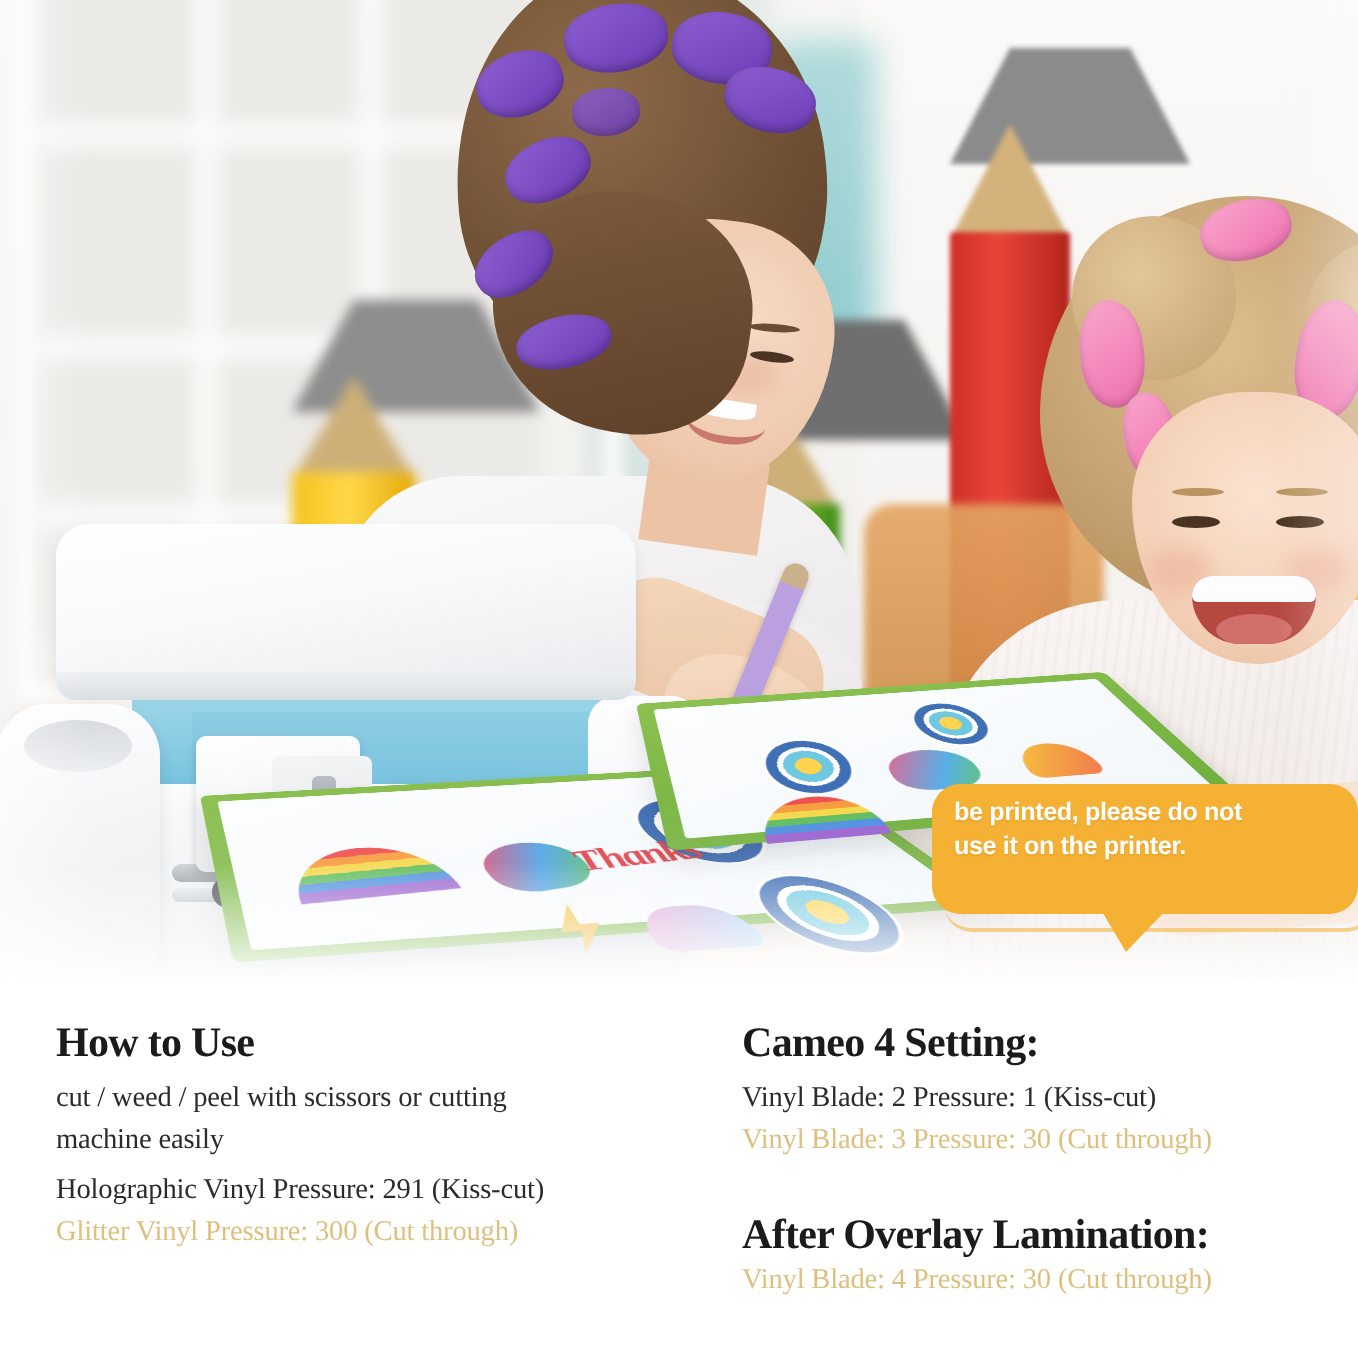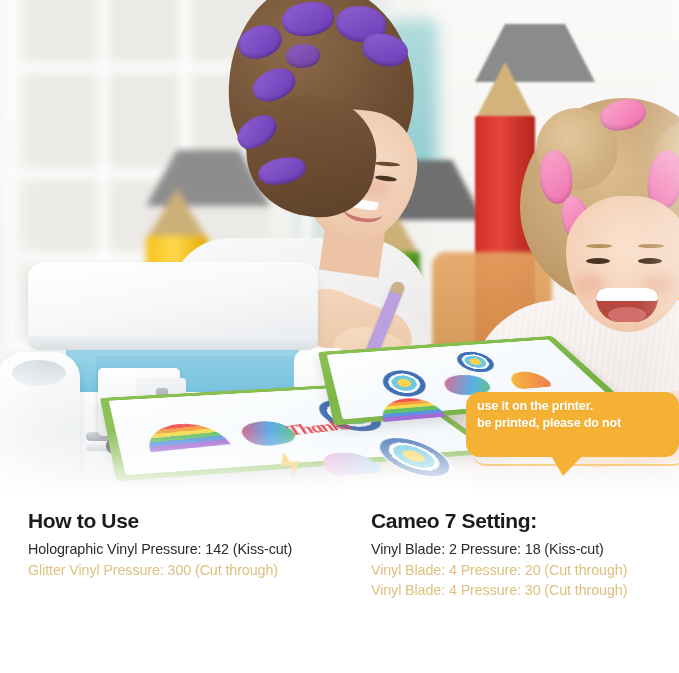--- a/index.html
+++ b/index.html
@@ -222,21 +222,21 @@
   .tip-tail{position:absolute;left:84px;top:62px;width:0;height:0;
     border-left:13px solid transparent;border-right:21px solid transparent;
     border-top:22px solid #f4b134;}
   .tip-shadow{position:absolute;left:6px;top:6px;width:213px;height:66px;
     border-radius:14px;border:2px solid rgba(244,177,52,.55);border-top:none;border-left:none;}
   .tip-text{position:absolute;left:11px;top:6px;width:196px;
     color:#ffffff;font-size:12.6px;font-weight:bold;line-height:17.3px;
     letter-spacing:-.2px;text-shadow:0 1px 1px rgba(170,110,10,.18);}
 
   
-  .panel{position:absolute;left:0;top:500px;width:679px;height:173px;background:#fff;}
+  .panel{position:absolute;left:0;top:500px;width:679px;height:173px;background:#fff;font-family:Liberation Serif, serif;}
 
   .col{position:absolute;top:0;}
   .col-left{left:28px;width:300px;}
   .col-right{left:371px;width:300px;}
 
   h2.blk{margin:0;color:#1b1b1b;font-size:21px;font-weight:bold;letter-spacing:-.35px;line-height:26px;}
   .sub{margin:0;color:#2b2b2b;font-size:14.3px;line-height:20.5px;letter-spacing:-.1px;}
   .gold{color:#ddc07e;}
   .row{white-space:nowrap;}
 </style>
@@ -389,38 +389,41 @@
 
     <div class="photo-fade-sides"></div>
     <div class="photo-fade"></div>
   </div>
 
   <div class="tip-bubble">
     <div class="tip-shadow"></div>
     <div class="tip-box"></div>
     <div class="tip-tail"></div>
     <div class="tip-text">
+      <div>be printed, please do not</div>
       <div>use it on the printer.</div>
-      <div>be printed, please do not</div>
     </div>
   </div>
 
   <div class="panel">
 
     <div class="col col-left">
 
       <h2 class="blk" style="margin-top:8px">How to Use</h2>
-
-      <p class="sub row" style="margin-top:5px">Holographic Vinyl Pressure: 142 (Kiss-cut)</p>
+      <p class="sub" style="margin-top:5px">cut / weed / peel with scissors or cutting</p>
+      <p class="sub">machine easily</p>
+
+      <p class="sub row" style="margin-top:5px">Holographic Vinyl Pressure: 291 (Kiss-cut)</p>
       <p class="sub row gold">Glitter Vinyl Pressure: 300 (Cut through)</p>
     </div>
 
     <div class="col col-right">
 
-      <h2 class="blk" style="margin-top:8px">Cameo 7 Setting:</h2>
-      <p class="sub row" style="margin-top:5px">Vinyl Blade: 2  Pressure: 18 (Kiss-cut)</p>
-      <p class="sub row gold">Vinyl Blade: 4  Pressure: 20  (Cut through)</p>
-
+      <h2 class="blk" style="margin-top:8px">Cameo 4 Setting:</h2>
+      <p class="sub row" style="margin-top:5px">Vinyl Blade: 2  Pressure: 1 (Kiss-cut)</p>
+      <p class="sub row gold">Vinyl Blade: 3  Pressure: 30  (Cut through)</p>
+
+      <h2 class="blk" style="margin-top:24px">After Overlay Lamination:</h2>
       <p class="sub row gold">Vinyl Blade: 4  Pressure: 30  (Cut through)</p>
     </div>
 
   </div>
 </div>
 
 </body></html>

